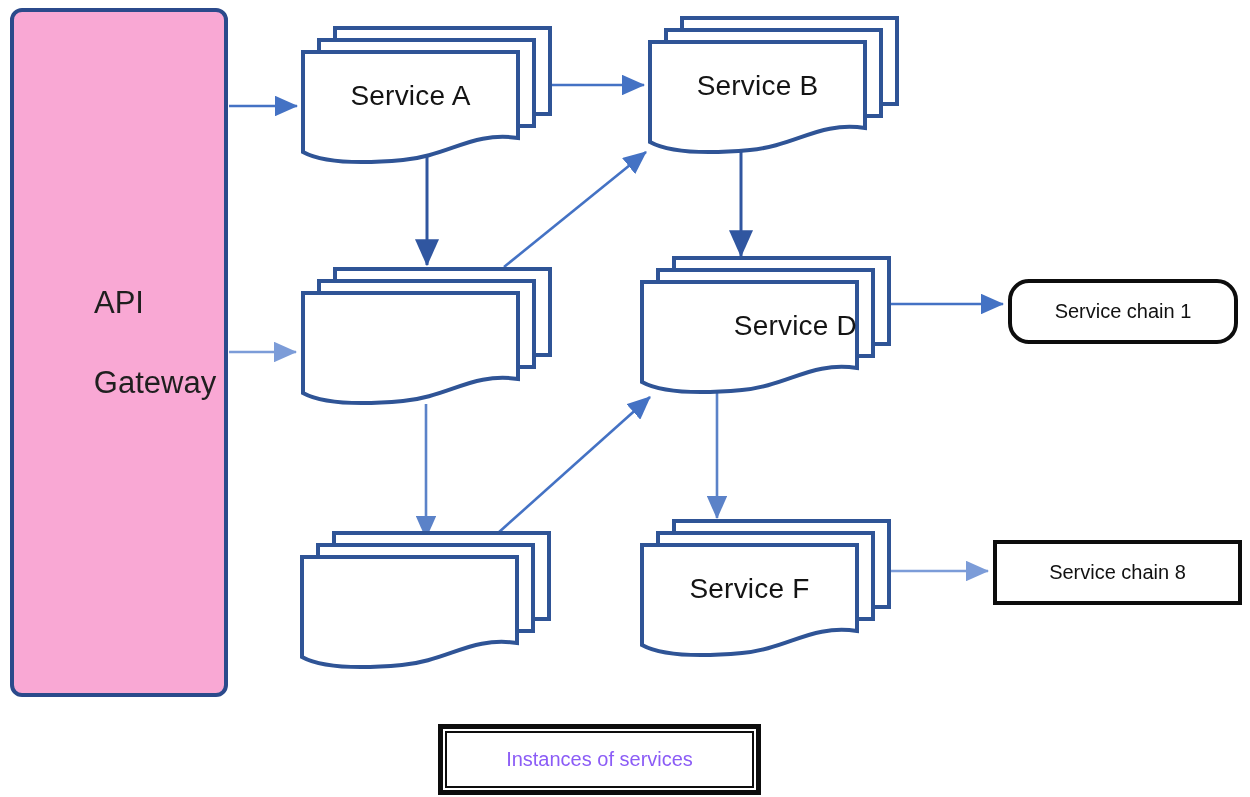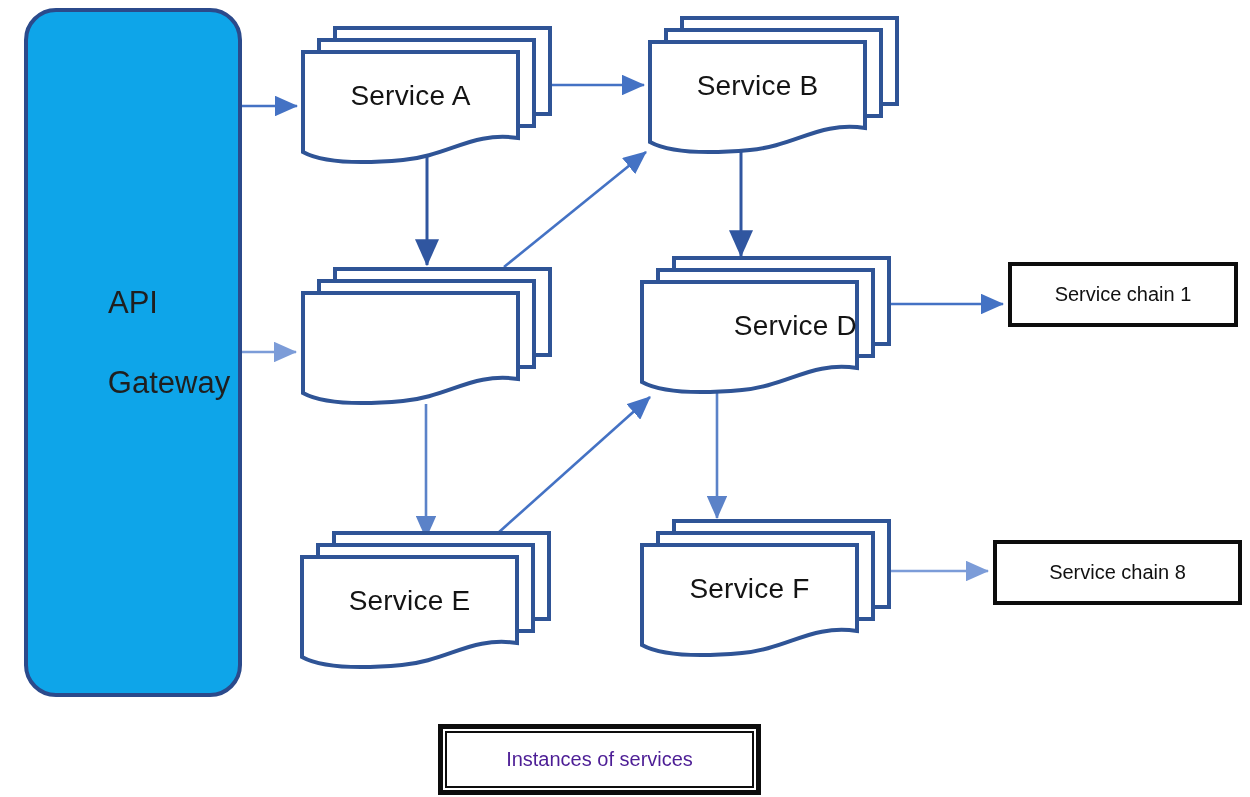--- a/index.html
+++ b/index.html
@@ -3,22 +3,22 @@
 <meta charset="utf-8">
 <style>
   html,body{margin:0;padding:0;background:#fff;}
   .canvas{
     position:relative;width:1250px;height:797px;background:#fff;overflow:hidden;
     font-family:"Liberation Sans", sans-serif;color:#1b1b1b;
   }
   svg.layer{position:absolute;left:0;top:0;width:1250px;height:797px;}
 
   .gateway{
-    position:absolute;left:24px;top:8px;width:210px;height:681px;
-    border:4.5px solid #2b4a8b;border-radius:32px;background:#0ea5e9;
+    position:absolute;left:10px;top:8px;width:210px;height:681px;
+    border:4.5px solid #2b4a8b;border-radius:12px;background:#f9a8d4;
   }
   .gw-line{position:absolute;width:100%;text-align:center;font-size:31px;color:#1f1f1f;}
   .gw-line.l1{top:273px;}
   .gw-line.l2{top:353px;margin-left:36px;}
 
   .svc-label{
     position:absolute;width:215px;text-align:center;
     font-size:28px;color:#141414;letter-spacing:.2px;
   }
   .lbl-a{left:303px;top:80px;}
@@ -26,31 +26,31 @@
   .lbl-c{left:303px;top:321px;}
   .lbl-d{left:642px;top:310px;text-align:right;}
   .lbl-e{left:302px;top:585px;}
   .lbl-f{left:642px;top:573px;}
 
   .chainbox{
     position:absolute;background:#fff;border:4px solid #0d0d0d;
     display:flex;align-items:center;justify-content:center;
     font-size:20px;color:#111;
   }
-  .chain1{left:1008px;top:262px;width:222px;height:57px;}
+  .chain1{left:1008px;top:279px;width:222px;height:57px;border-radius:21px;}
   .chain2{left:993px;top:540px;width:241px;height:57px;}
 
   .caption-box{
     position:absolute;left:438px;top:724px;width:309px;height:57px;
     background:#fff;border:5px solid #0d0d0d;padding:2px;
   }
   .caption-inner{
     width:100%;height:100%;border:2px solid #0d0d0d;box-sizing:border-box;
     display:flex;align-items:center;justify-content:center;
-    font-size:20px;color:#4c1d95;
+    font-size:20px;color:#8b5cf6;
   }
 </style>
 </head>
 <body>
 
 <div class="canvas">
 
   <svg class="layer" viewBox="0 0 1250 797" xmlns="http://www.w3.org/2000/svg">
     <defs>
       <g id="docstack" fill="#ffffff" stroke="#2F5496" stroke-width="4" stroke-linejoin="miter">
@@ -115,21 +115,20 @@
   </svg>
 
   <div class="gateway">
     <div class="gw-line l1">API</div>
     <div class="gw-line l2">Gateway</div>
   </div>
 
   <div class="svc-label lbl-a">Service A</div>
   <div class="svc-label lbl-b">Service B</div>
   <div class="svc-label lbl-d">Service D</div>
-  <div class="svc-label lbl-e">Service E</div>
   <div class="svc-label lbl-f">Service F</div>
 
   <div class="chainbox chain1">Service chain 1</div>
   <div class="chainbox chain2">Service chain 8</div>
 
   <div class="caption-box">
     <div class="caption-inner">Instances of services</div>
   </div>
 
 </div>

